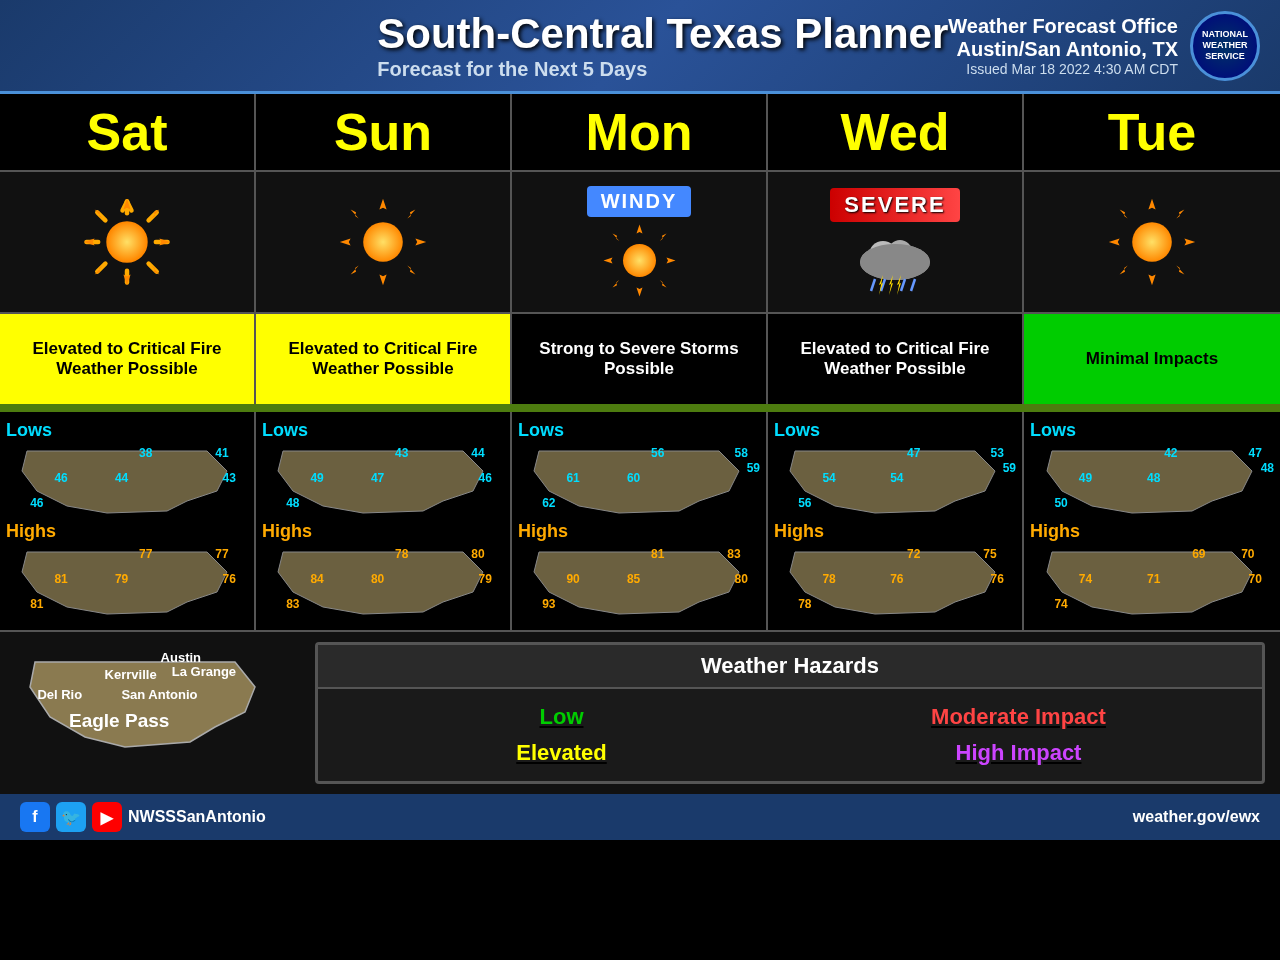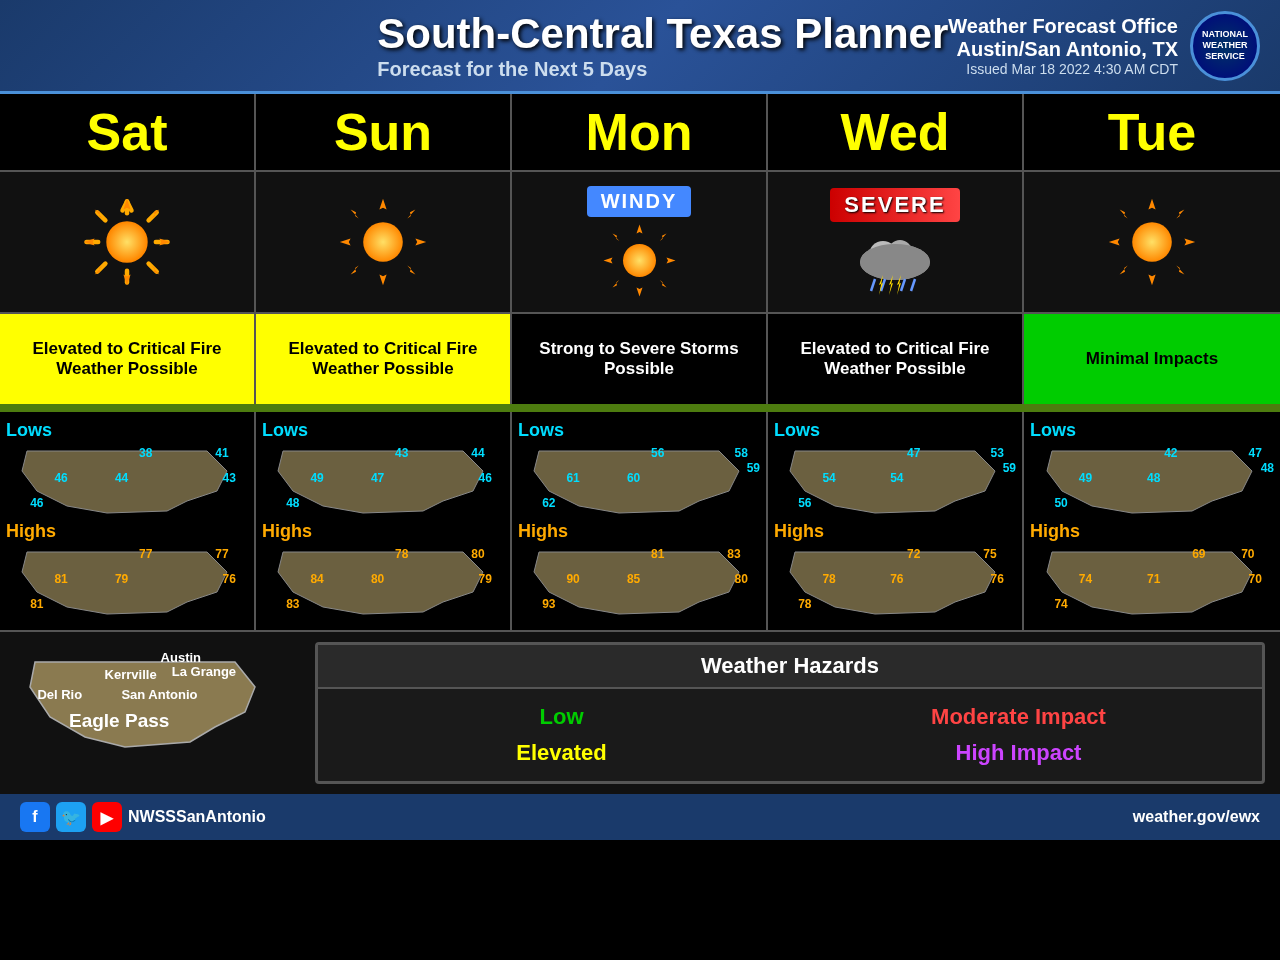--- a/index.html
+++ b/index.html
@@ -202,20 +202,21 @@
       font-weight: 700;
       padding: 8px;
       border-bottom: 2px solid #555;
     }
     .hazard-legend-body {
       display: grid;
       grid-template-columns: 1fr 1fr;
       padding: 15px 20px;
       gap: 10px;
       align-items: center;
+      text-decoration: underline;
     }
     .legend-item {
       font-size: 22px;
       font-weight: 700;
       text-align: center;
     }
     .legend-low { color: #00cc00; }
     .legend-elevated { color: #ffff00; }
     .legend-moderate { color: #ff4444; }
     .legend-high { color: #cc44ff; }

